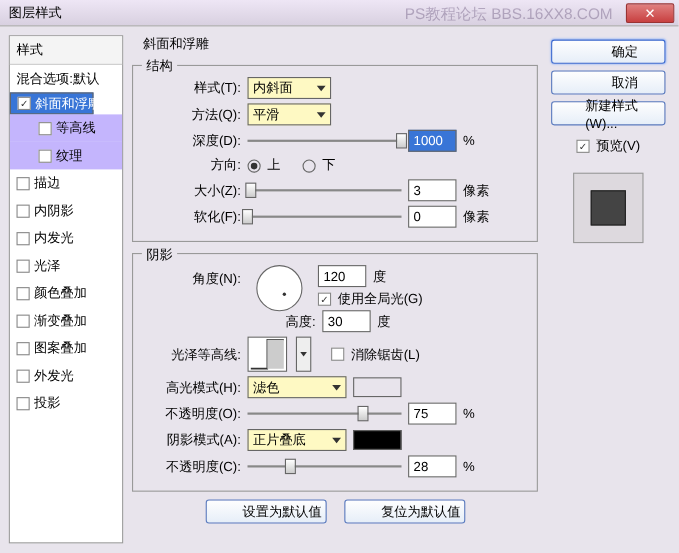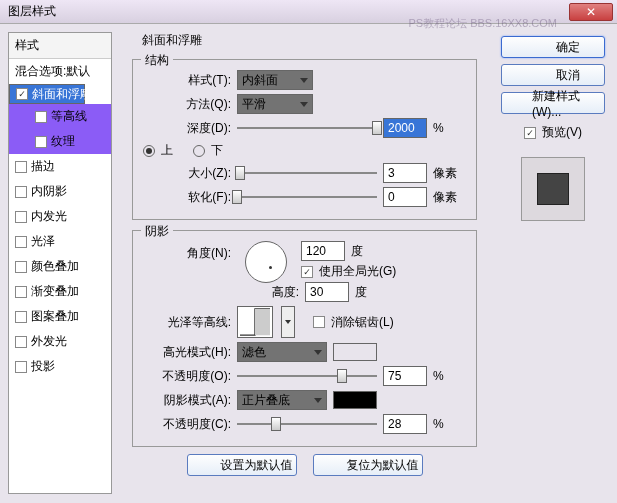--- a/index.html
+++ b/index.html
@@ -1,33 +1,33 @@
 <!DOCTYPE html>
 <html><head>
 <meta charset="utf-8">
 <style>
 * { box-sizing: border-box; margin: 0; padding: 0; font-family: "Microsoft YaHei", sans-serif; font-size: 12px; }
 body { background: #e8e4ec; width: 617px; height: 503px; overflow: hidden; }
 .titlebar { background: linear-gradient(#eee6f5, #d8d0e0); height: 24px; display: flex; align-items: center; justify-content: space-between; padding: 0 4px 0 8px; border-bottom: 1px solid #aaa; gap: 20px; }
 .titlebar .close { width: 44px; height: 18px; background: linear-gradient(#e08080, #c84040); border: 1px solid #933; border-radius: 2px; color: #fff; display: flex; align-items: center; justify-content: center; }
-.watermark { position: absolute; top: 16px; right: 60px; color: rgba(100,80,120,0.4); font-size: 11px; }
-.content { display: flex; padding: 8px; gap: 20px; height: 478px; }
+.watermark { position: absolute; top: 4px; right: 60px; color: rgba(100,80,120,0.4); font-size: 14px; }
+.content { display: flex; padding: 8px; gap: 8px; height: 478px; }
 .sidebar { width: 104px; border: 1px solid #999; background: #fff; display: flex; flex-direction: column; }
 .sidebar .hdr { padding: 4px 6px; background: #f4f4f4; border-bottom: 1px solid #ccc; }
 .sidebar .item { padding: 4px 6px; display: flex; align-items: center; gap: 4px; cursor: default; white-space: nowrap; }
 .sidebar .item.sel { background: #3875d7; color: #fff; }
-.sidebar .item.sub { padding-left: 26px; background: #8b5cf6; }
+.sidebar .item.sub { padding-left: 26px; background: #c4b5fd; }
 .cb { width: 12px; height: 12px; border: 1px solid #888; background: #fff; display: inline-flex; align-items: center; justify-content: center; font-size: 9px; color: #333; flex-shrink: 0; }
 .cb.chk::before { content: "✓"; }
 .main { flex: 1; display: flex; flex-direction: column; gap: 4px; }
 .group { border: 1px solid #999; padding: 6px 10px 8px; position: relative; margin-top: 6px; }
 .group-label { position: absolute; top: -8px; left: 8px; background: #e8e4ec; padding: 0 4px; }
 .row { display: flex; align-items: center; margin: 4px 0; gap: 6px; }
 .lbl { width: 88px; text-align: right; }
-.sel { border: 1px solid #666; background: #737373; padding: 1px 4px; height: 20px; display: flex; align-items: center; justify-content: space-between; width: 76px; }
+.sel { border: 1px solid #666; background: #fef9c3; padding: 1px 4px; height: 20px; display: flex; align-items: center; justify-content: space-between; width: 76px; }
 .sel .arr { border-left: 4px solid transparent; border-right: 4px solid transparent; border-top: 5px solid #333; margin-left: 6px; }
 .slider { flex: 0 0 140px; height: 16px; position: relative; display: flex; align-items: center; }
 .slider .track { height: 2px; background: #888; width: 100%; }
 .slider .thumb { position: absolute; width: 10px; height: 14px; background: linear-gradient(#fff,#ccc); border: 1px solid #666; transform: translateX(-50%); }
 .num { width: 44px; height: 20px; border: 1px solid #666; background: #fff; padding: 1px 4px; display: flex; align-items: center; }
 .num.sel-blue { background: #3875d7; color: #fff; }
 .radio { width: 12px; height: 12px; border: 1px solid #666; border-radius: 50%; display: inline-flex; align-items: center; justify-content: center; }
 .radio.on::before { content: ""; width: 6px; height: 6px; background: #333; border-radius: 50%; }
 .angle-circle { width: 42px; height: 42px; border: 1px solid #666; border-radius: 50%; background: #fff; position: relative; margin: 0 8px; }
 .angle-dot { position: absolute; width: 3px; height: 3px; background: #333; border-radius: 50%; top: 50%; left: 50%; transform: translate(3px,4px); }
@@ -127,24 +127,25 @@
             <span>平滑</span>
             <span class="arr"></span>
           </div>
         </div>
       <div class="row">
           <span class="lbl">深度(D):</span>
         <div class="slider">
             <div class="track"></div>
             <div class="thumb" style="left:100%"></div>
           </div>
-        <div class="num sel-blue">2000</div>
+        <div class="num sel-blue">1000</div>
         <span>%</span>
         </div>
       <div class="row">
+          <span class="lbl">方向:</span>
         <span class="radio on"></span>
           <span>上</span>
         <span style="width:8px"></span>
         <span class="radio"></span>
           <span>下</span>
         </div>
       <div class="row">
           <span class="lbl">大小(Z):</span>
         <div class="slider">
             <div class="track"></div>

